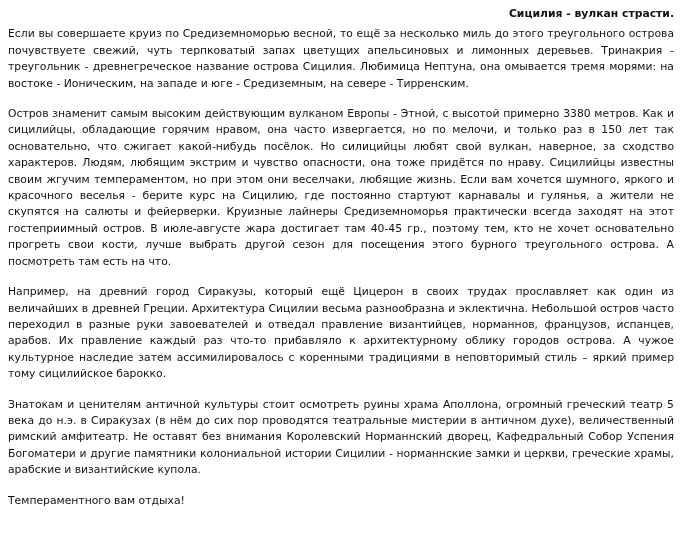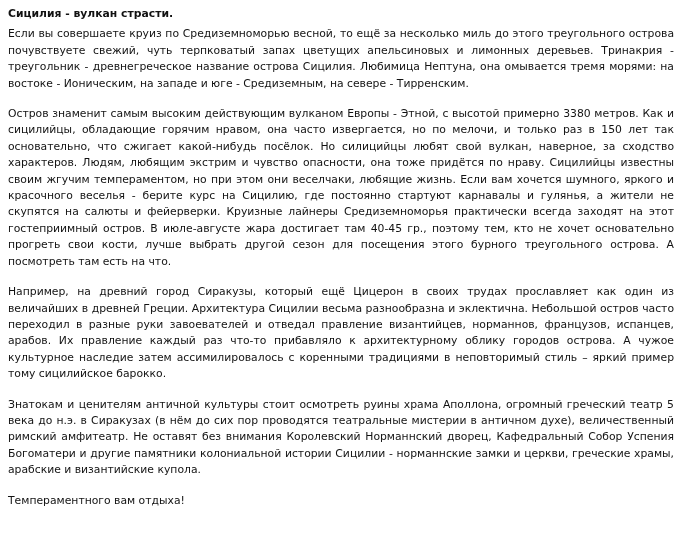--- a/index.html
+++ b/index.html
@@ -16,21 +16,21 @@
     padding: 6px 8px 4px 8px;
     font-family: "DejaVu Sans", "Liberation Sans", sans-serif;
     font-size: 10.8px;
     line-height: 16.4px;
     color: #121212;
     overflow: hidden;
   }
   .doc-title {
     font-weight: bold;
     margin: 0 0 4px 0;
-    text-align: left;
+    text-align: right;
   }
   .para {
     margin: 0 0 14px 0;
     text-align: justify;
   }
   .para.closing {
     margin-bottom: 0;
     text-align: left;
   }
   .squiggle {

